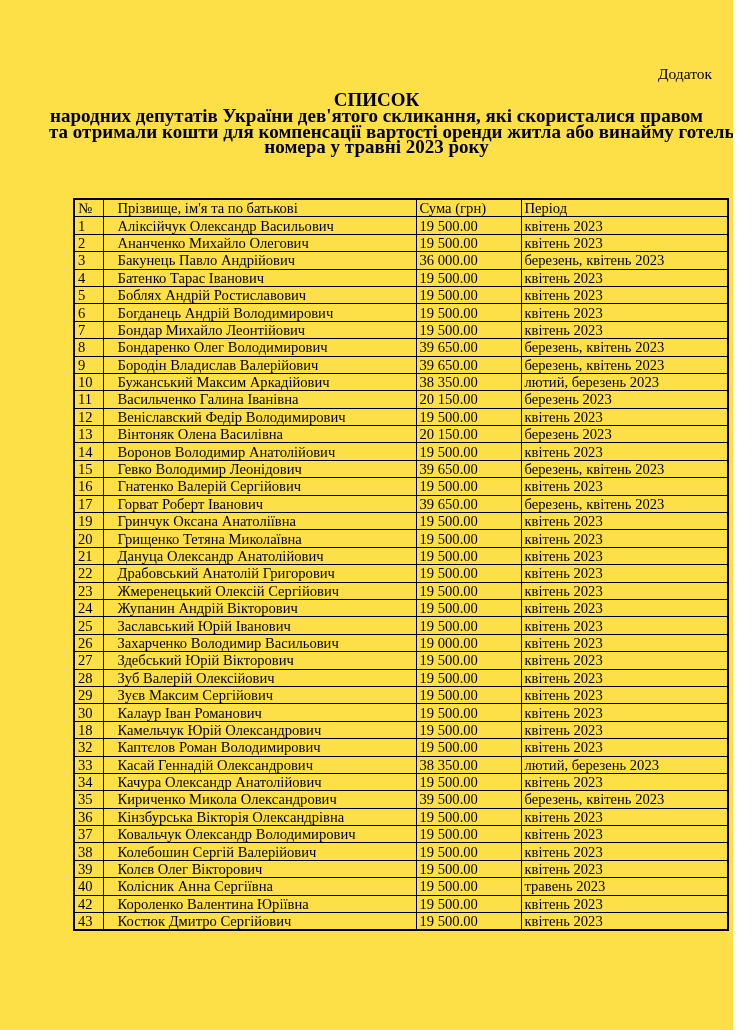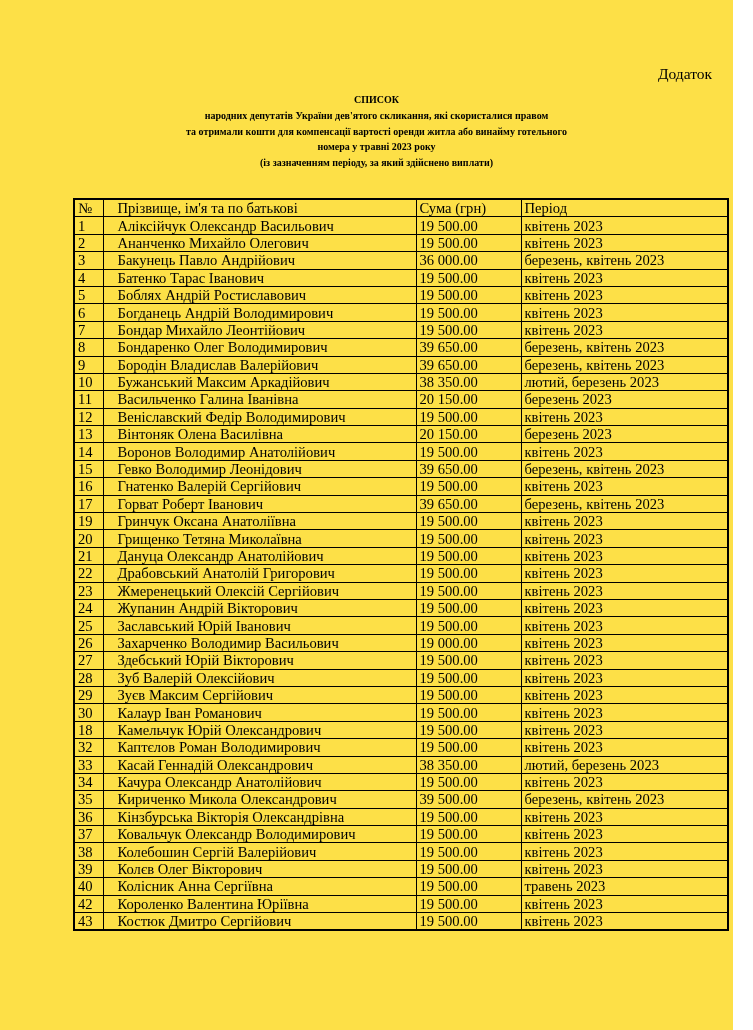--- a/index.html
+++ b/index.html
@@ -23,21 +23,21 @@
     font-size: 15.5px;
     white-space: nowrap;
   }
   .title-block {
     position: absolute;
     top: 92px;
     left: 49px;
     width: 655px;
     text-align: center;
     font-weight: bold;
-    font-size: 10px;
+    font-size: 19px;
     line-height: 15.8px;
   }
   .title-block div { white-space: nowrap; }
   table.payments {
     position: absolute;
     left: 73px;
     top: 198px;
     width: 654px;
     border-collapse: collapse;
     table-layout: fixed;
@@ -63,21 +63,20 @@
 
 <div class="page">
 
   <div class="annex">Додаток</div>
 
   <div class="title-block">
     <div>СПИСОК</div>
     <div>народних депутатів України дев'ятого скликання, які скористалися правом</div>
     <div>та отримали кошти для компенсації вартості оренди житла або винайму готельного</div>
     <div>номера у травні 2023 року</div>
-    <div>(із зазначенням періоду, за який здійснено виплати)</div>
   </div>
 
   <table class="payments">
     <colgroup>
       <col style="width:29px">
       <col style="width:313px">
       <col style="width:105px">
       <col style="width:207px">
     </colgroup>
     <thead>

